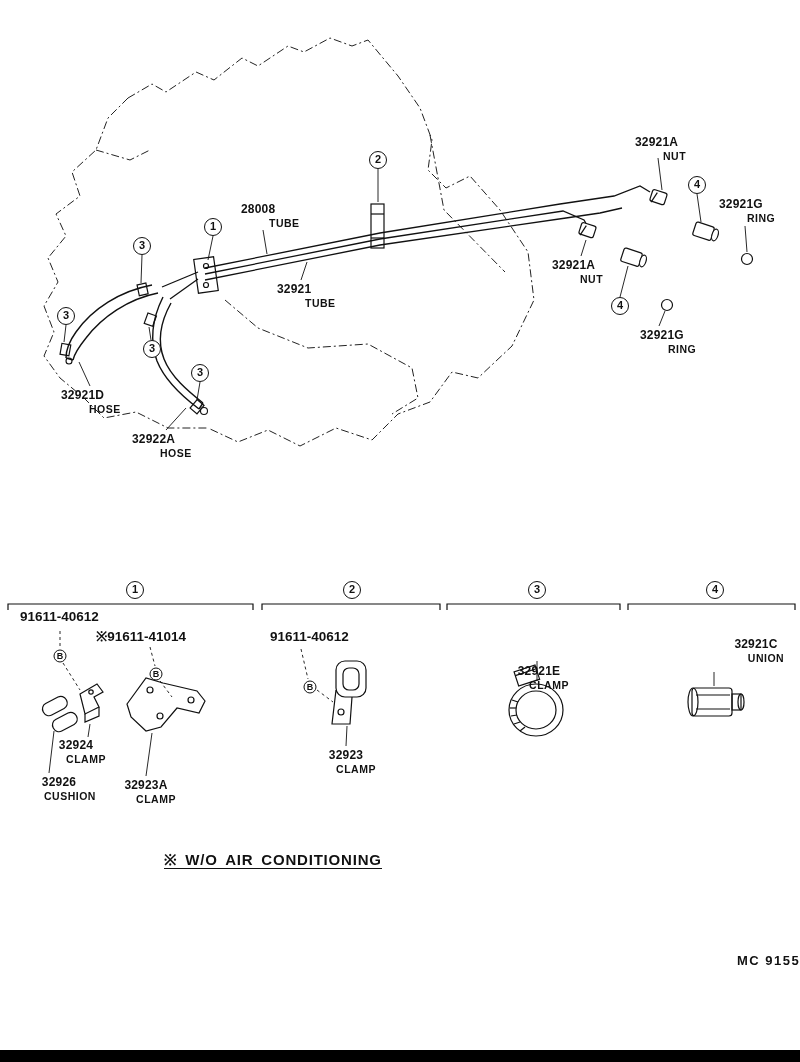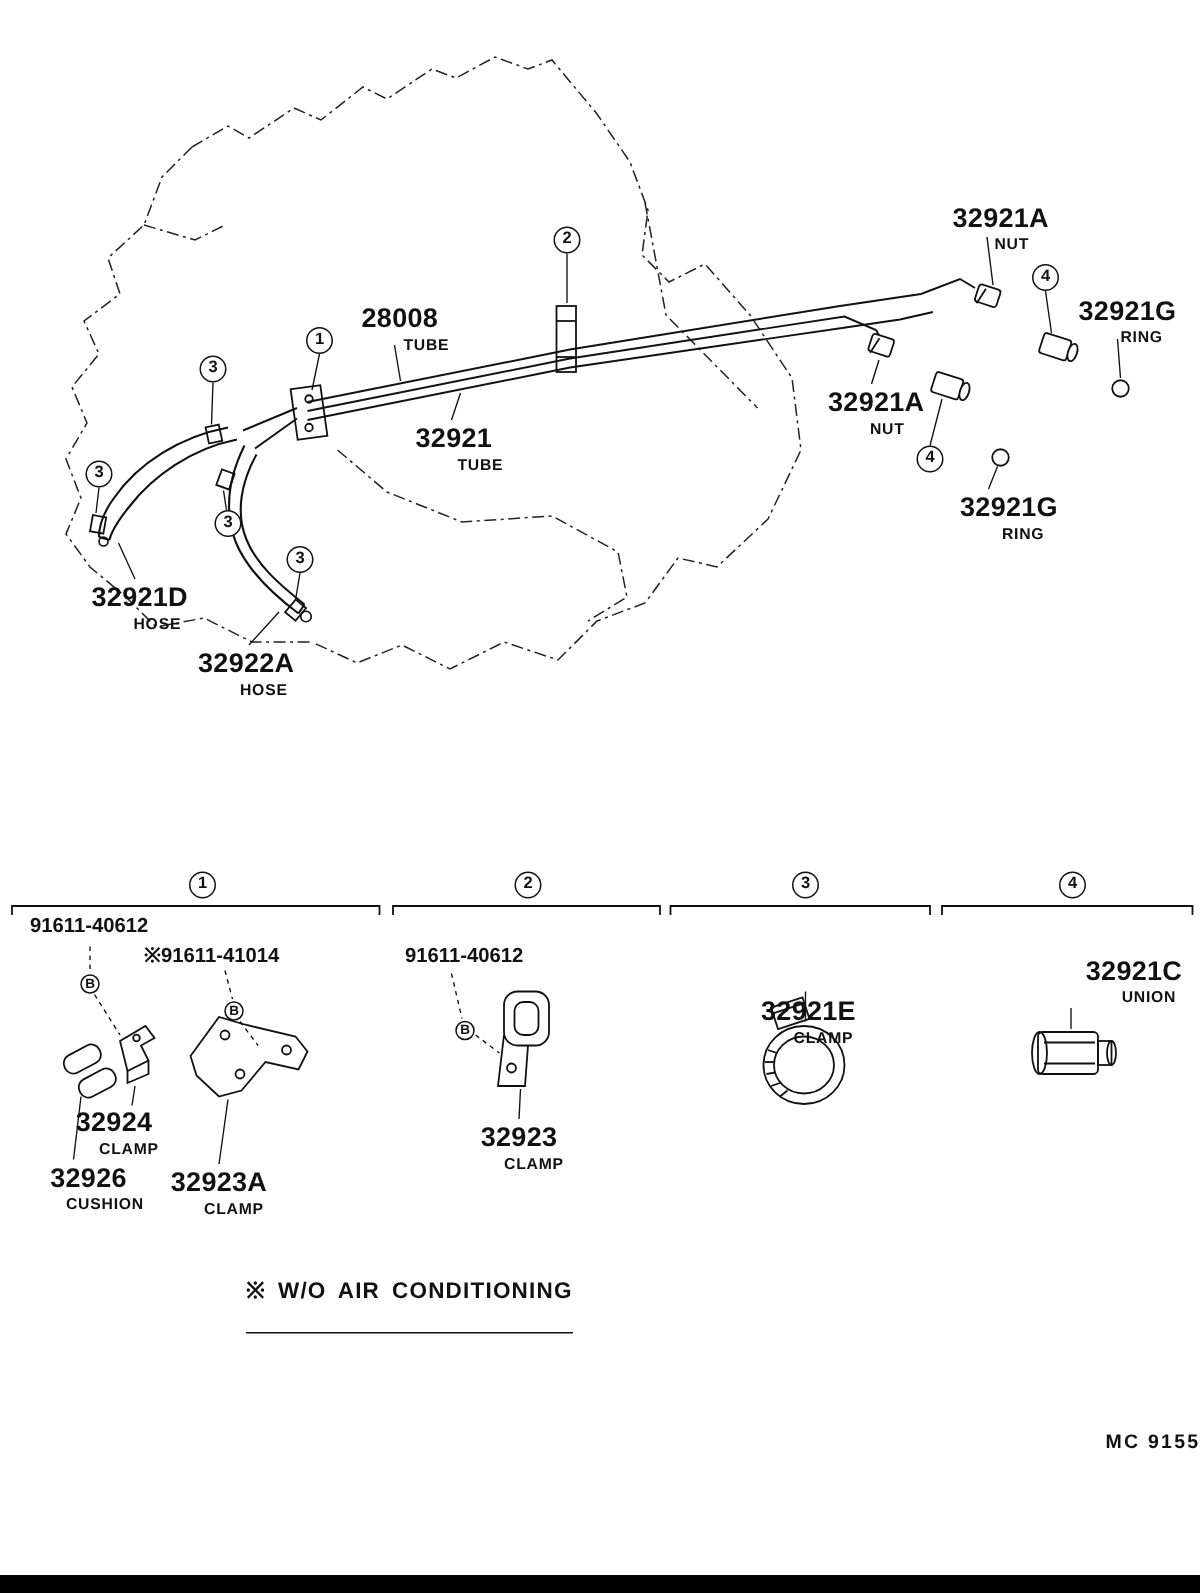--- a/index.html
+++ b/index.html
@@ -2,40 +2,40 @@
 <html><head>
 <meta charset="utf-8">
 <style>
   html,body { margin:0; padding:0; background:#ffffff; }
   .page {
     position:relative; width:800px; height:1062px; background:#ffffff;
     font-family:"Liberation Sans", sans-serif; color:#111; overflow:hidden;
   }
   .art { position:absolute; left:0; top:0; }
   .callout { position:absolute; white-space:nowrap; }
-  .pn { font-weight:bold; font-size:18px; letter-spacing:0.2px; white-space:nowrap; display:block; }
+  .pn { font-weight:bold; font-size:12px; letter-spacing:0.2px; white-space:nowrap; display:block; }
   .sub { font-weight:bold; font-size:10.5px; letter-spacing:0.5px; white-space:nowrap; display:block; margin-left:8px; margin-top:1px;padding-left:20px; }
   .num-circ {
     position:absolute; box-sizing:border-box; width:18px; height:18px;
     border:1.4px solid #111; border-radius:50%; background:#fff;
     font-size:11px; font-weight:bold; line-height:15px; text-align:center;
     transform:translate(-50%,-50%);
   }
   .bolt-circ {
     position:absolute; box-sizing:border-box; width:13px; height:13px;
     border:1.2px solid #111; border-radius:50%; background:#fff;
     font-size:9px; font-weight:bold; line-height:10.5px; text-align:center;
     transform:translate(-50%,-50%);
   }
   .bolt-pn { position:absolute; font-weight:bold; font-size:13.5px; white-space:nowrap; }
   .plabel { position:absolute; text-align:center; }
   .plabel .pn { display:block; }
   .plabel .sub { display:block; margin-left:0; }
   .note { position:absolute; font-weight:bold; font-size:15px; letter-spacing:0.8px; word-spacing:3px; white-space:nowrap; }
-  .note .underlined { border-bottom:1.6px solid #111; padding-bottom:19px; }
+  .note .underlined { border-bottom:1.6px solid #111; padding-bottom:0; }
   .footer-code { position:absolute; font-weight:bold; font-size:13px; letter-spacing:1.5px; white-space:nowrap; }
   .bottom-bar { position:absolute; left:0; top:1050px; width:800px; height:12px; background:#000; }
 </style>
 </head>
 <body>
 
 <div class="page">
 
   <svg class="art" width="800" height="1062" viewBox="0 0 800 1062">
 

